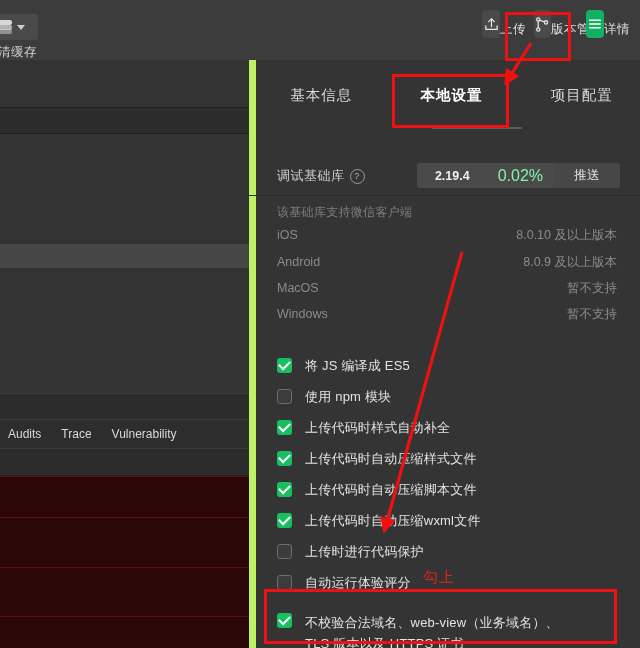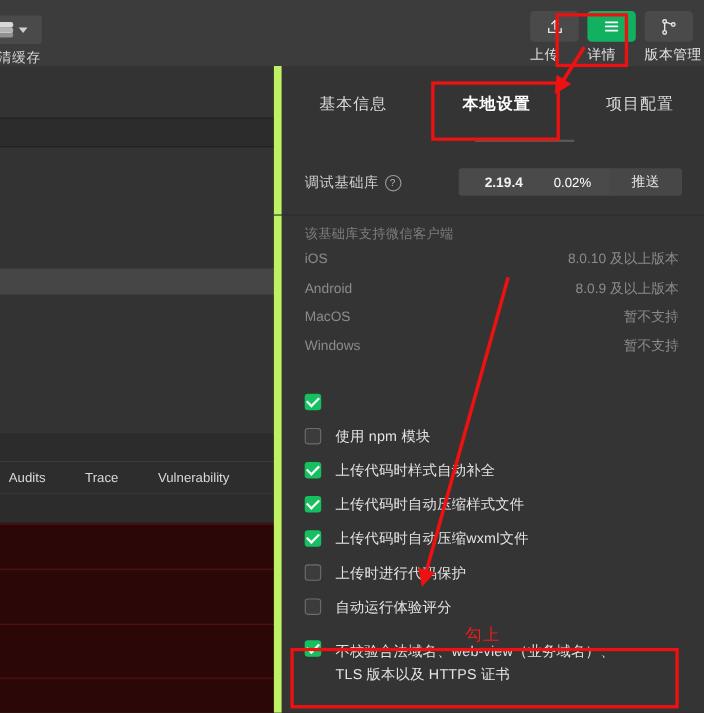--- a/index.html
+++ b/index.html
@@ -23,48 +23,48 @@
   .cachelabel{position:absolute;left:-2px;top:44px;font-size:12.5px;color:#d6d6d6;letter-spacing:.5px;}
 
   .lp-row{position:absolute;left:0;width:249px;}
   .band-a{background:#333333;}
   .band-b{background:#2c2c2c;}
   .band-sel{background:#464646;}
   .band-err{background:#2b0707;border-top:1px solid #5c1111;}
   .hr-dark{position:absolute;left:0;width:249px;height:1px;background:#1e1e1e;}
   .hr-soft{position:absolute;left:0;width:249px;height:1px;background:#3a3a3a;}
 
-  .lp-tabs{position:absolute;left:0;top:420px;width:249px;height:28px;display:flex;align-items:center;gap:36px;padding-left:8px;box-sizing:border-box;}
+  .lp-tabs{position:absolute;left:0;top:420px;width:249px;height:28px;display:flex;align-items:center;gap:20px;padding-left:8px;box-sizing:border-box;}
   .lp-tabs .t{font-size:12px;color:#d9d9d9;}
 
   
   .topbar{position:absolute;left:249px;top:0;width:391px;height:60px;background:#3c3c3c;}
   .toolgroup{position:absolute;right:10px;top:10px;display:flex;gap:8px;}
-  .toolbtn{width:44px;display:flex;flex-direction:column;align-items:flex-start;}
+  .toolbtn{width:44px;display:flex;flex-direction:row;align-items:flex-end;}
   .toolbtn .sq{width:44px;height:28px;border-radius:4px;background:#4a4a4a;display:flex;align-items:center;justify-content:center;}
   .toolbtn.active .sq{background:#12b061;}
   .toolbtn .lab{margin-top:4px;font-size:12.5px;color:#e2e2e2;letter-spacing:.5px;white-space:nowrap;}
   .ic{display:block;}
 
   
   .panel{position:absolute;left:249px;top:60px;width:391px;height:588px;background:#343434;border-left:7px solid #bef264;}
   .panel-tabs{position:relative;height:70px;display:flex;align-items:center;}
   .ptab{flex:1;text-align:center;font-size:14.5px;color:#d9d9d9;letter-spacing:1px;line-height:70px;height:70px;}
   .ptab.sel{color:#ffffff;font-weight:bold;}
   .tab-underline{position:absolute;left:432px;top:127px;width:90px;height:2px;background:#5a5a5a;}
   .panel-div{position:absolute;left:249px;top:195px;width:391px;height:1px;background:#2b2b2b;}
 
-  .libs-row{position:absolute;left:277px;top:153px;width:340px;height:26px;display:flex;align-items:center;}
+  .libs-row{position:absolute;left:277px;top:163px;width:340px;height:26px;display:flex;align-items:center;}
   .libs-label{font-size:13px;color:#cfcfcf;letter-spacing:.5px;display:flex;align-items:center;gap:5px;}
   .qmark{width:13px;height:13px;border-radius:50%;border:1px solid #9a9a9a;color:#b5b5b5;font-size:9px;
          display:inline-flex;align-items:center;justify-content:center;line-height:1;}
   .verbox{position:absolute;left:140px;top:0;width:144px;height:25px;background:#4a4a4a;border-radius:3px;
           display:flex;align-items:center;justify-content:center;gap:16px;}
   .verbox .v{font-size:12.5px;color:#f0f0f0;font-weight:bold;}
-  .verbox .p{font-size:12px;color:#ffffff;margin-left:12px;}
+  .verbox .p{font-size:16px;color:#86efac;margin-left:12px;}
   .pushbtn{position:absolute;left:277px;top:0;width:66px;height:25px;background:#474747;border-radius:3px;
            display:flex;align-items:center;justify-content:center;}
   .pushbtn span{font-size:12.5px;color:#e8e8e8;letter-spacing:.5px;}
 
   .support-note{position:absolute;left:277px;top:204px;font-size:12px;color:#7e7e7e;letter-spacing:.3px;}
   .plat{position:absolute;left:277px;width:340px;height:26px;display:flex;align-items:center;justify-content:space-between;}
   .plat .n{font-size:12.5px;color:#8b8b8b;}
   .plat .v{font-size:12.5px;color:#8b8b8b;}
 
   .opts{position:absolute;left:277px;top:357px;width:350px;}
@@ -137,42 +137,42 @@
         <span class="sq">
           <svg class="ic" width="17" height="17" viewBox="0 0 24 24" fill="none" stroke="#e6e6e6" stroke-width="1.8" stroke-linecap="round" stroke-linejoin="round">
             <path d="M12 15V4"></path>
               <path d="M8 8l4-4 4 4"></path>
             <path d="M4 14v5h16v-5"></path>
           </svg>
         </span>
         <span class="lab">上传</span>
       </div>
 
-      <div class="toolbtn active">
-        <span class="sq">
-          <svg class="ic" width="18" height="18" viewBox="0 0 24 24" fill="none" stroke="#ffffff" stroke-width="2.1" stroke-linecap="round">
-            <path d="M5 7h14"></path>
-              <path d="M5 12h14"></path>
-              <path d="M5 17h14"></path>
-          </svg>
-        </span>
-        <span class="lab">详情</span>
-      </div>
-
       <div class="toolbtn">
         <span class="sq">
           <svg class="ic" width="17" height="17" viewBox="0 0 24 24" fill="none" stroke="#e6e6e6" stroke-width="1.8" stroke-linecap="round" stroke-linejoin="round">
             <circle cx="6" cy="5" r="2.3"></circle>
               <circle cx="17" cy="9" r="2.3"></circle>
               <circle cx="6" cy="19" r="2.3"></circle>
             <path d="M6 7.3v9.4"></path>
               <path d="M8.1 6.2l6.8 2.1"></path>
           </svg>
         </span>
         <span class="lab">版本管理</span>
+      </div>
+
+      <div class="toolbtn active">
+        <span class="sq">
+          <svg class="ic" width="18" height="18" viewBox="0 0 24 24" fill="none" stroke="#ffffff" stroke-width="2.1" stroke-linecap="round">
+            <path d="M5 7h14"></path>
+              <path d="M5 12h14"></path>
+              <path d="M5 17h14"></path>
+          </svg>
+        </span>
+        <span class="lab">详情</span>
       </div>
 
 
     </div>
   </div>
 
   <div class="panel">
     <div class="panel-tabs">
       <div class="ptab">基本信息</div>
       <div class="ptab sel">本地设置</div>
@@ -213,36 +213,43 @@
   <div class="plat" style="top:301px;">
     <span class="n">Windows</span>
     <span class="v">暂不支持</span>
   </div>
 
   <div class="opts">
     <div class="opt">
       <span class="cb on">
           <i class="ck"></i>
         </span>
+      <span class="txt">将 JS 编译成 ES5</span>
     </div>
     <div class="opt">
       <span class="cb off"></span>
       <span class="txt">使用 npm 模块</span>
     </div>
     <div class="opt">
       <span class="cb on">
           <i class="ck"></i>
         </span>
       <span class="txt">上传代码时样式自动补全</span>
     </div>
     <div class="opt">
       <span class="cb on">
           <i class="ck"></i>
         </span>
       <span class="txt">上传代码时自动压缩样式文件</span>
+    </div>
+    <div class="opt">
+      <span class="cb on">
+          <i class="ck"></i>
+        </span>
+      <span class="txt">上传代码时自动压缩脚本文件</span>
     </div>
     <div class="opt">
       <span class="cb on">
           <i class="ck"></i>
         </span>
       <span class="txt">上传代码时自动压缩wxml文件</span>
     </div>
     <div class="opt">
       <span class="cb off"></span>
       <span class="txt">上传时进行代码保护</span>

